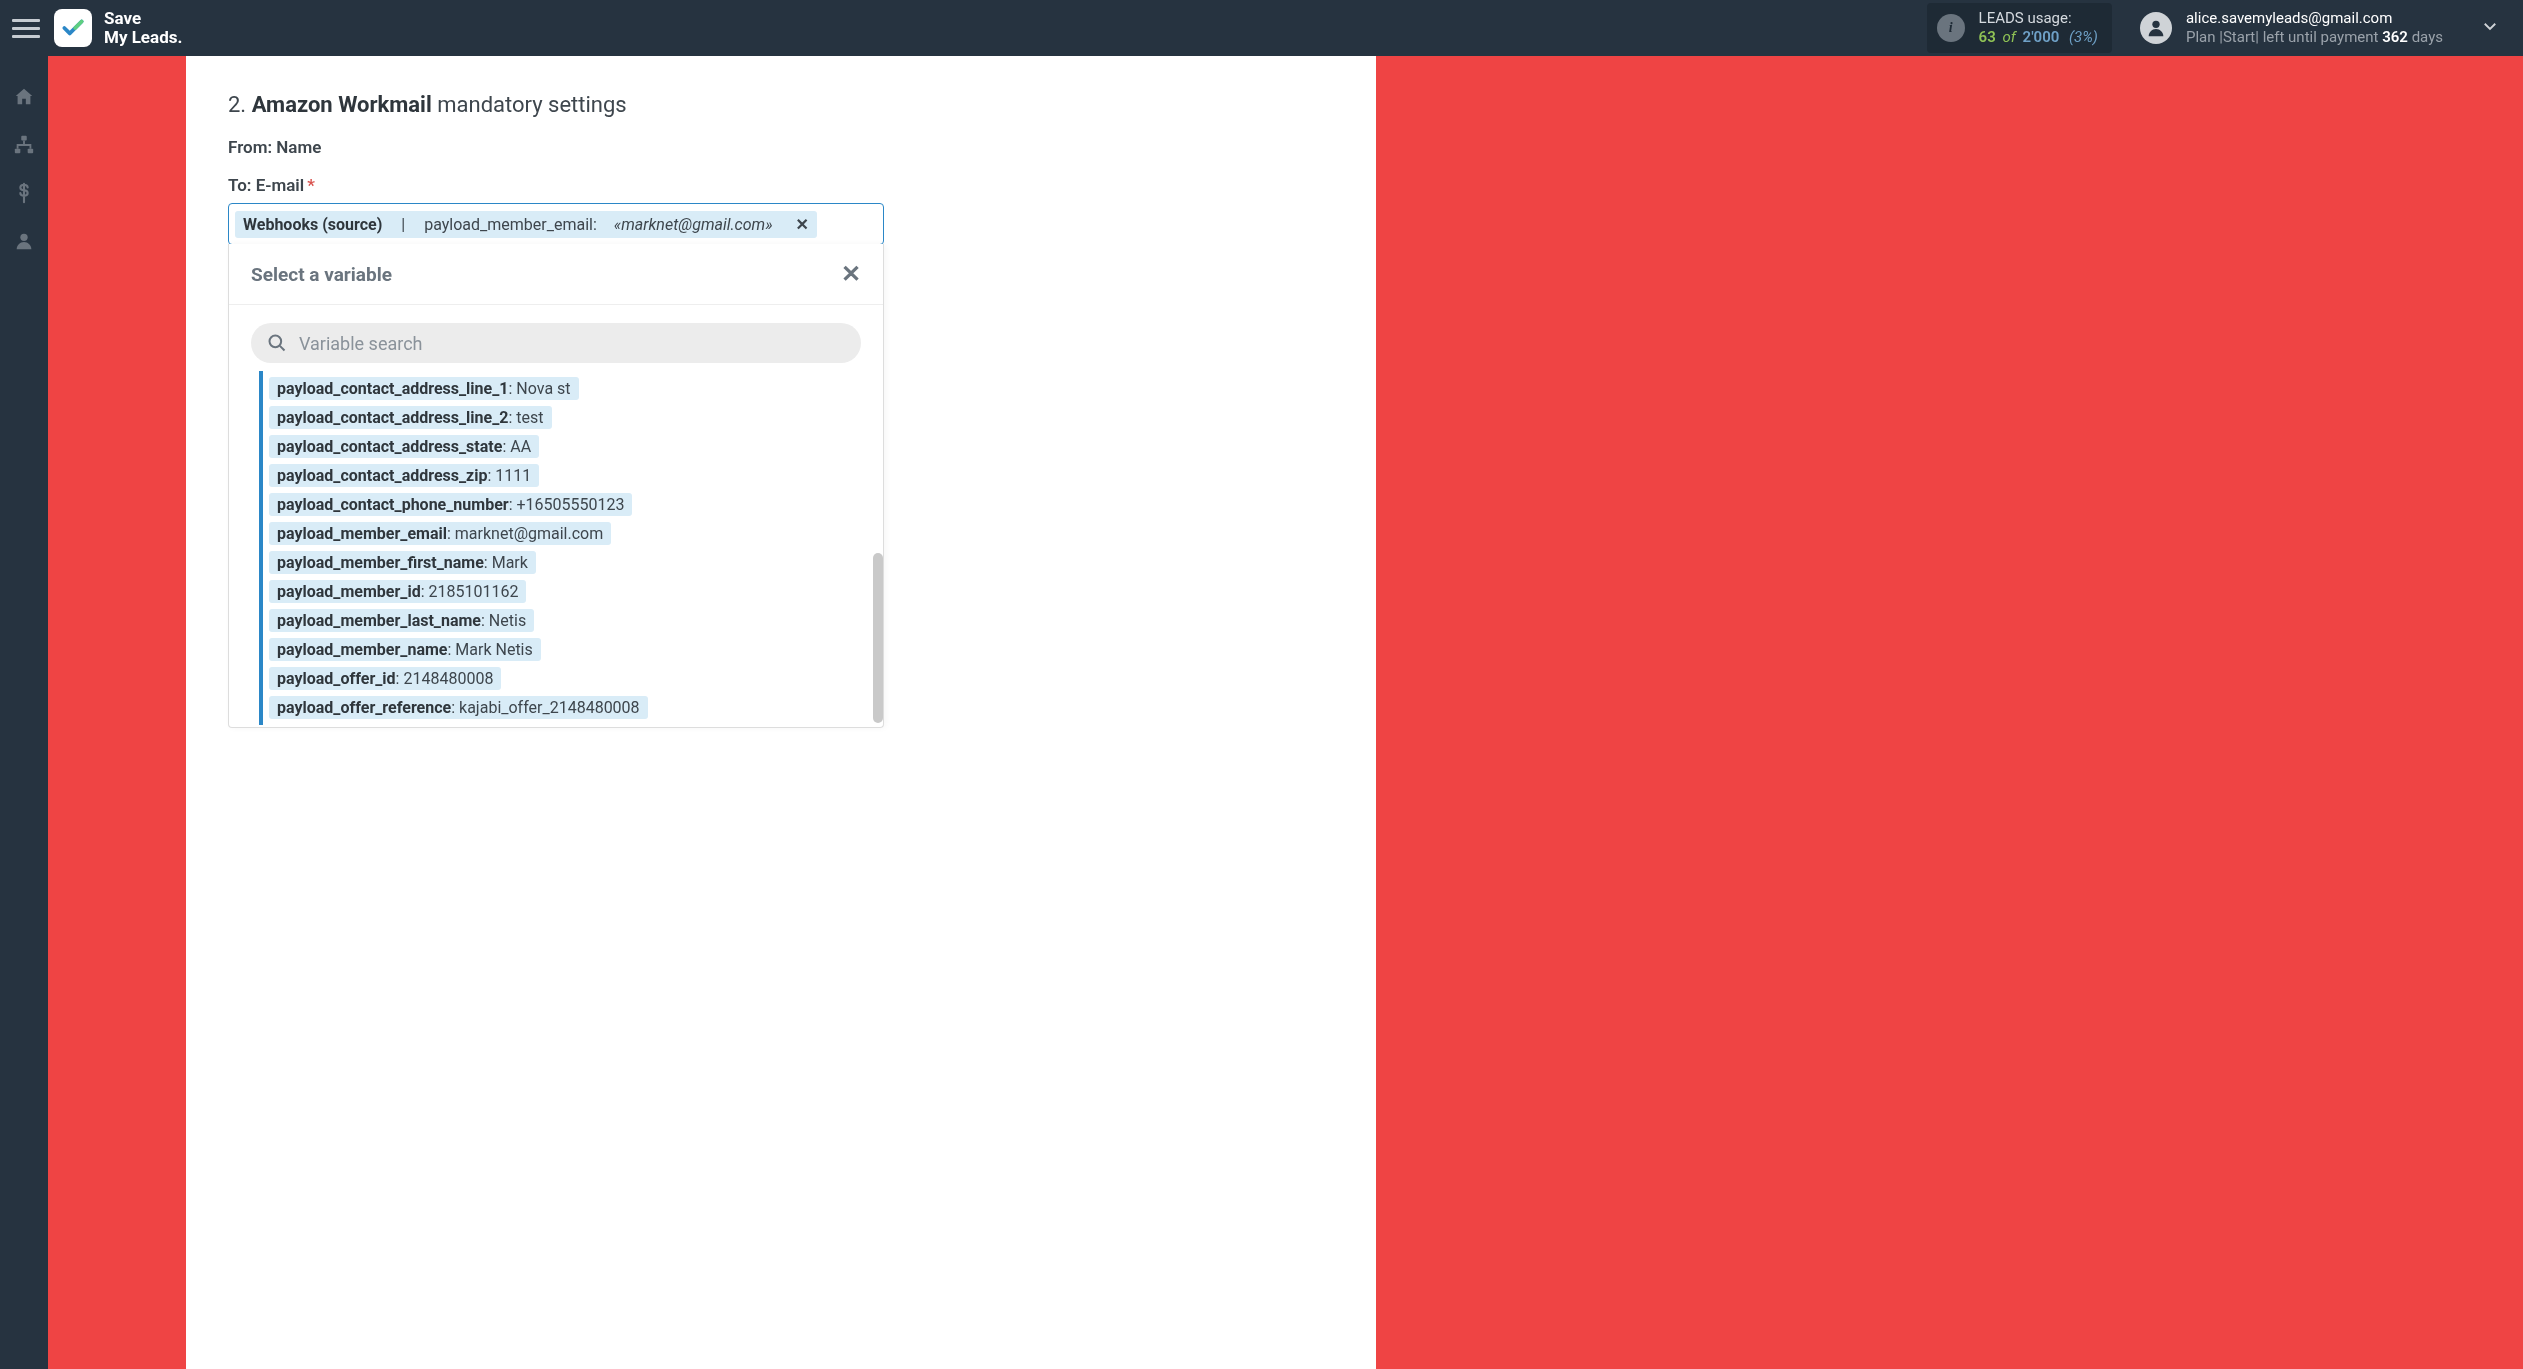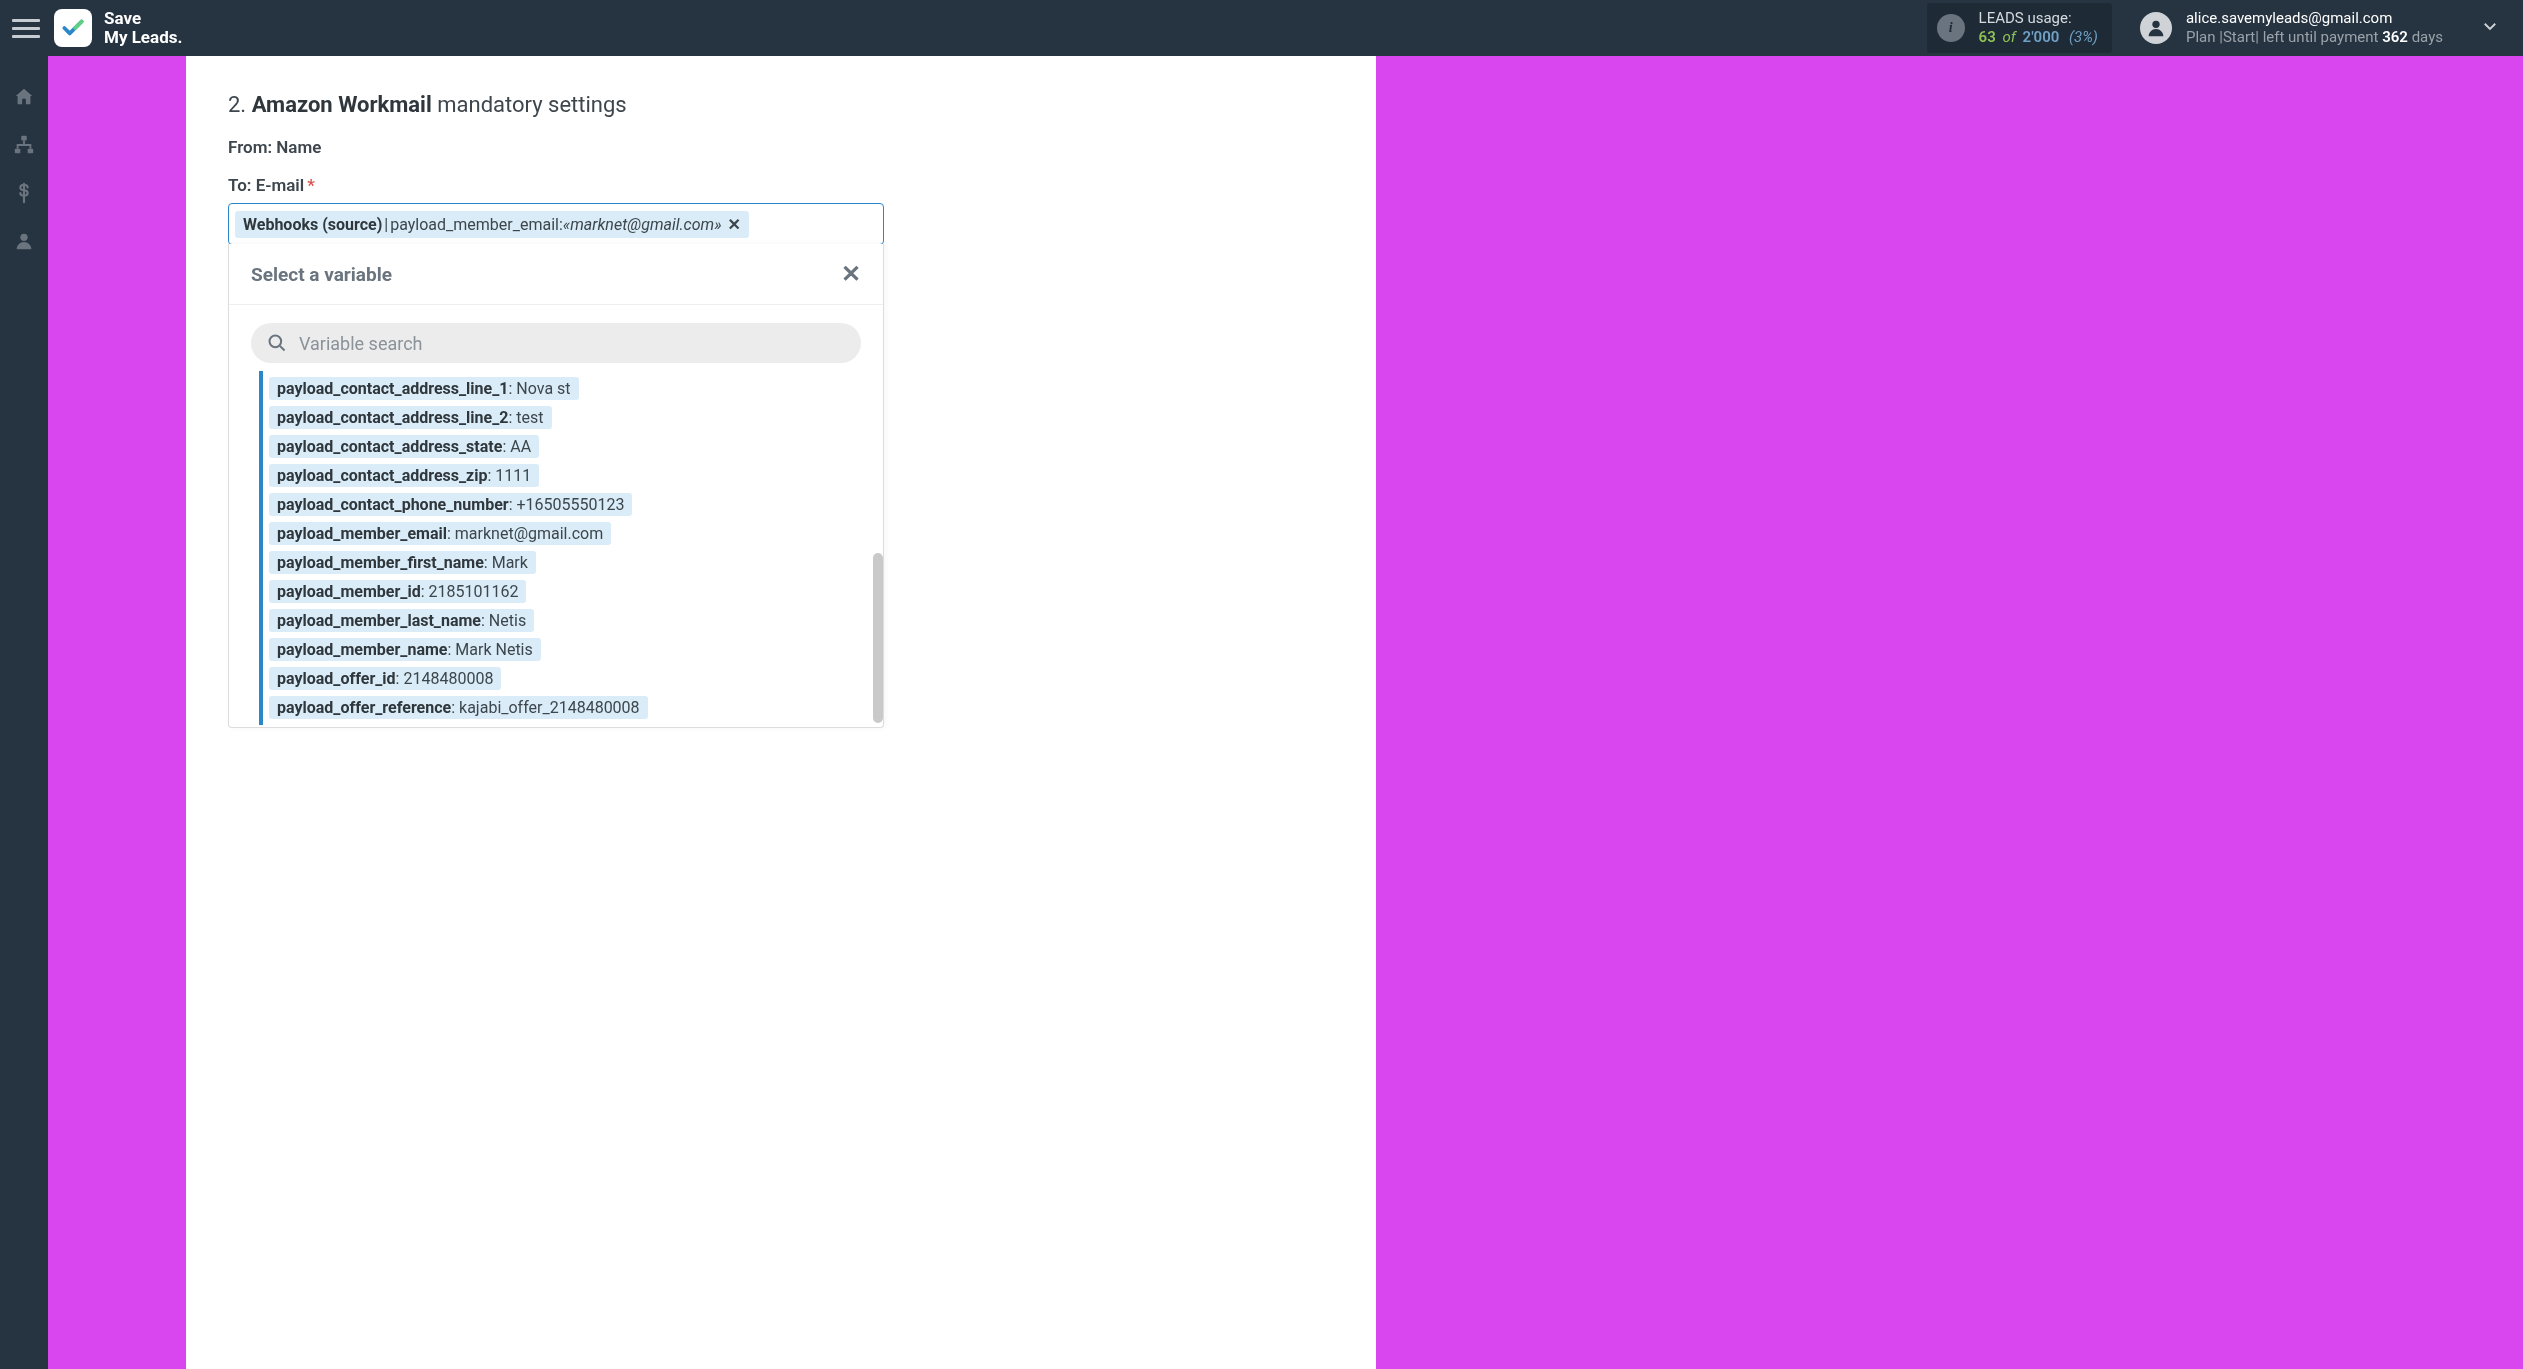--- a/index.html
+++ b/index.html
@@ -30,36 +30,36 @@
     .account-plan { color: #9aa2aa; }
     .account-plan .days-num { color: #fff; font-weight: 600; }
     .header-chevron { margin-left: 38px; margin-right: 12px; }
     .header-chevron svg { width: 18px; height: 18px; stroke: #cfd3d7; fill: none; stroke-width: 2.5; }
 
     .layout { display: flex; }
     .sidebar { width: 48px; background: #263340; min-height: calc(100vh - 56px); display: flex; flex-direction: column; align-items: center; padding-top: 30px; gap: 22px; }
     .sidebar-item { color: #6a747e; cursor: pointer; }
     .sidebar-item svg { width: 22px; height: 22px; fill: #6a747e; }
     
-    .main { flex: 1; background: #d946ef; padding: 0 0 0 0; display: flex; justify-content: flex-start; }
+    .main { flex: 1; background: #ef4444; padding: 0 0 0 0; display: flex; justify-content: flex-start; }
     .content-card { background: #fff; width: 78%; max-width: 1190px; margin-left: 138px; padding: 36px 10px 22px 42px; min-height: calc(100vh - 56px); }
     
     .section-title { font-size: 22px; color: #3e464d; margin-bottom: 20px; }
     .section-title .num { }
     .section-title .service { font-weight: 700; color: #2f363c; }
     .section-title .mand { font-weight: 400; }
     
     .field-block { margin-bottom: 18px; max-width: 656px; }
     .field-label { font-size: 17px; color: #3e464d; font-weight: 600; margin-bottom: 8px; }
     .field-label .req { color: #d9534f; margin-left: 3px; }
     .field-input { width: 100%; height: 42px; border: 1px solid #ccc; border-radius: 4px; padding: 0 12px; font-size: 16px; color: #3e464d; font-family: inherit; }
     .field-input::placeholder { color: #aaa; }
     
     .tag-input { width: 100%; min-height: 42px; border: 1px solid #2b87c7; border-radius: 4px; padding: 4px 6px; display: flex; align-items: center; flex-wrap: wrap; }
-    .tag { background: #d9ecf7; border-radius: 3px; padding: 4px 8px; font-size: 16px; display: flex; align-items: center; gap: 0; }
+    .tag { background: #d9ecf7; border-radius: 3px; padding: 4px 8px; font-size: 16px; display: flex; align-items: center; gap: 17px; }
     .tag .t-src { font-weight: 700; color: #2f363c; }
     .tag .t-sep { color: #3e464d; margin: 0 2px; }
     .tag .t-key { color: #3e464d; }
     .tag .t-val { font-style: italic; color: #3e464d; }
     .tag-x { color: #3e464d; font-weight: 700; margin-left: 6px; cursor: pointer; }
     
     .dropdown { background: #fff; border: 1px solid #ddd; border-top: none; border-radius: 0 0 4px 4px; max-width: 656px; position: relative; box-shadow: 2px 0 6px rgba(0,0,0,0.04); margin-top: -1px; }
     .dd-header { display: flex; align-items: center; justify-content: space-between; padding: 16px 22px; border-bottom: 1px solid #eee; }
     .dd-title { font-size: 19px; font-weight: 700; color: #6a747e; }
     .dd-close { color: #6a747e; font-size: 24px; cursor: pointer; font-weight: 700; }

